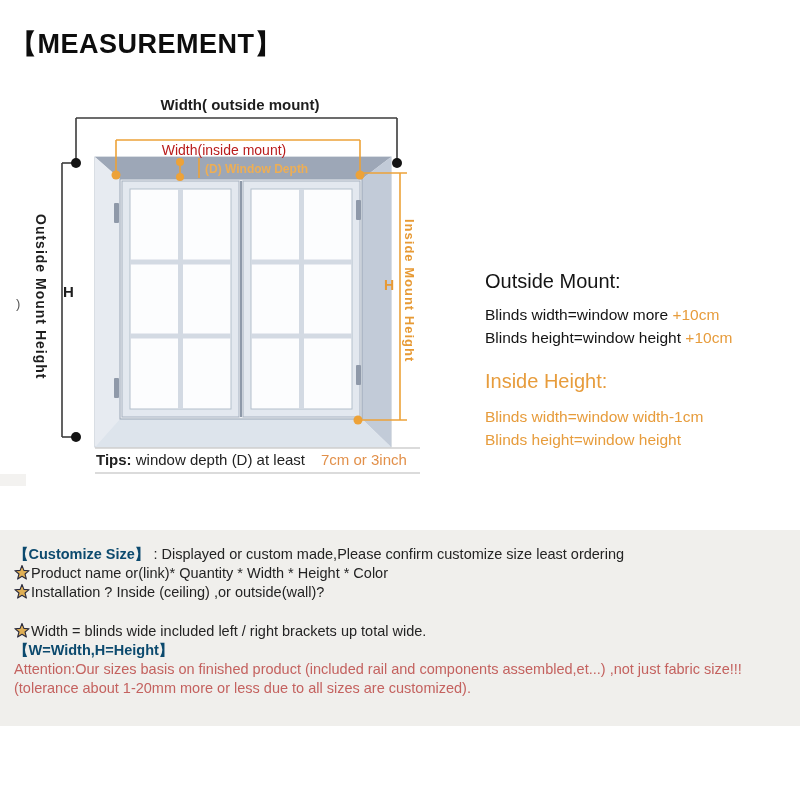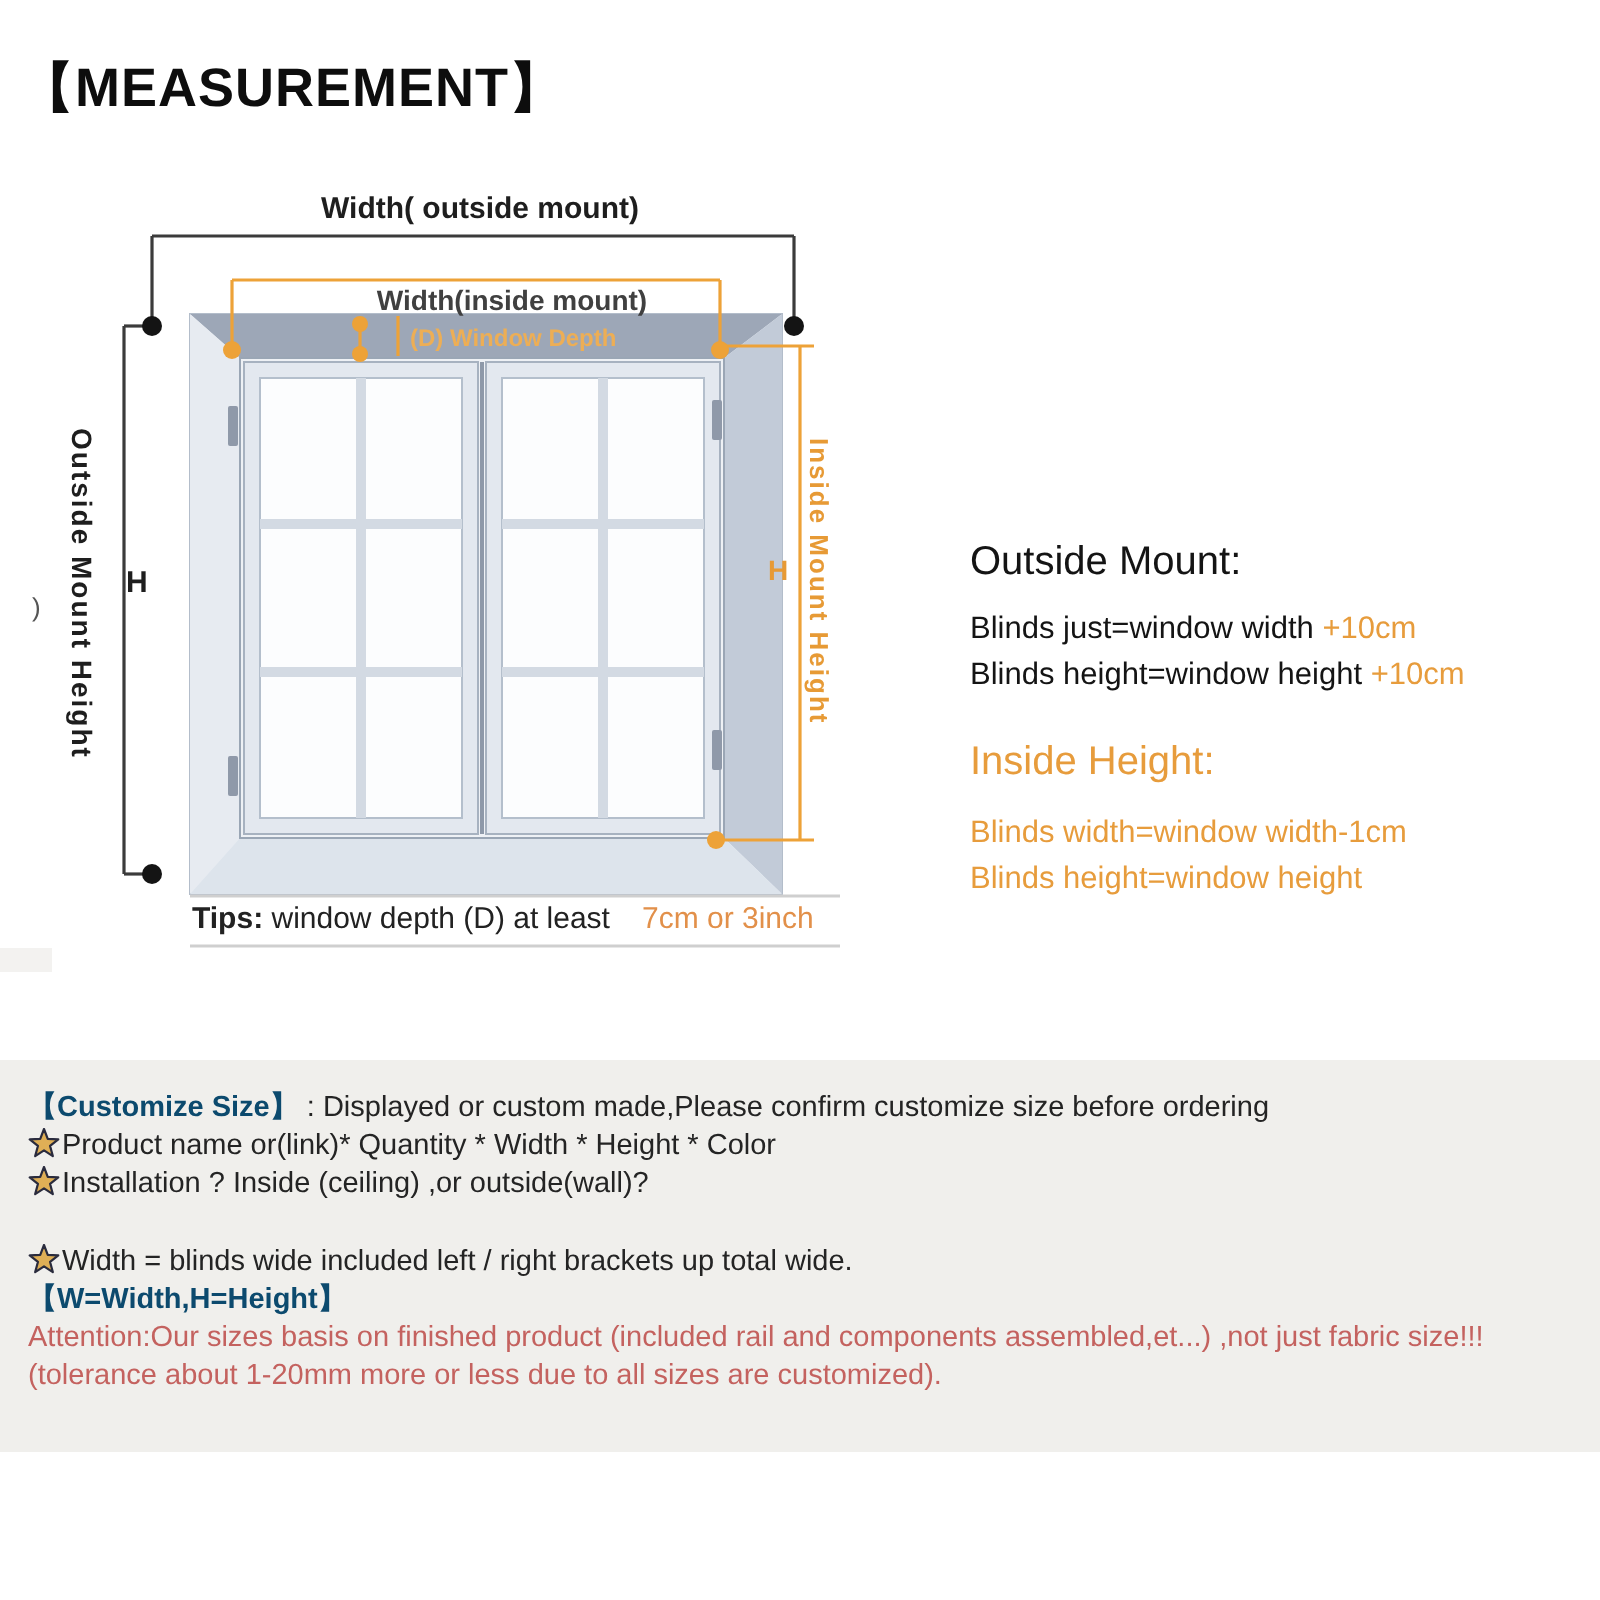--- a/index.html
+++ b/index.html
@@ -4,21 +4,21 @@
 <style>
   * { margin:0; padding:0; box-sizing:border-box; }
   html,body { width:800px; height:800px; background:#ffffff; font-family:"Liberation Sans","DejaVu Sans",sans-serif; color:#1d1d1d; overflow:hidden; }
   #canvas { position:relative; width:744px; height:800px; }
   .abs { position:absolute; }
 
   .page-title { left:10px; top:26px; font-size:27px; font-weight:bold; color:#0d0d0d; letter-spacing:.5px; white-space:nowrap; }
 
   .lbl { white-space:nowrap; }
   .lbl-width-outside { left:120px; top:96px; width:240px; text-align:center; font-size:15px; font-weight:bold; color:#1e1e1e; }
-  .lbl-width-inside { left:136px; top:142px; width:240px; text-align:center; font-size:14px; font-weight:bold; color:#404040; }
+  .lbl-width-inside { left:104px; top:142px; width:240px; text-align:center; font-size:14px; font-weight:normal; color:#b91c1c; }
   .lbl-depth { left:205px; top:162px; font-size:12px; font-weight:bold; color:#EDAE55; }
   .vtext { writing-mode:vertical-rl; text-orientation:mixed; font-weight:bold; letter-spacing:1px; }
   .lbl-outside-height { left:33px; top:214px; height:170px; font-size:14px; color:#1e1e1e; }
   .lbl-inside-height { left:402px; top:219px; height:150px; font-size:13px; color:#E79A35; }
   .lbl-h-left { left:63px; top:283px; font-size:15px; font-weight:bold; color:#1e1e1e; }
   .lbl-h-right { left:384px; top:277px; font-size:14px; font-weight:bold; color:#E79A35; }
   .lbl-artifact { left:16px; top:296px; font-size:13px; color:#555; }
 
   .tips { left:96px; top:451px; width:330px; font-size:15px; color:#222; white-space:nowrap; }
   .tips .tips-prefix { font-weight:bold; }
@@ -119,29 +119,29 @@
   <div class="abs lbl lbl-h-left">H</div>
   <div class="abs lbl lbl-h-right">H</div>
   <div class="abs lbl lbl-artifact">)</div>
 
   <div class="abs tips">
     <span class="tips-prefix">Tips:</span><span> window depth (D) at least</span><span class="tips-value">7cm  or 3inch</span>
   </div>
 
   <div class="abs mount-info">
     <div class="mount-title">Outside Mount:</div>
-    <div class="mount-line"><span>Blinds just=window width</span><span class="hl"> +10cm</span></div>
+    <div class="mount-line"><span>Blinds width=window more</span><span class="hl"> +10cm</span></div>
     <div class="mount-line"><span>Blinds height=window height</span><span class="hl"> +10cm</span></div>
     <div class="mount-title inside">Inside Height:</div>
     <div class="mount-line inside">Blinds width=window width-1cm</div>
     <div class="mount-line inside">Blinds height=window height</div>
   </div>
 
   <div class="abs notes-panel">
-    <div class="note-row"><b>【Customize Size】</b><span> : Displayed or custom made,Please confirm customize size before ordering</span></div>
+    <div class="note-row"><b>【Customize Size】</b><span> : Displayed or custom made,Please confirm customize size least ordering</span></div>
     <div class="note-row"><svg class="star" width="16" height="15" viewBox="0 0 16 15">
           <polygon points="8,0.5 9.88,5.41 15.13,5.68 11.04,8.99 12.41,14.07 8,11.2 3.59,14.07 4.96,8.99 0.87,5.68 6.12,5.41" fill="#DFAF56" stroke="#2a2b3d" stroke-width="1.1" stroke-linejoin="round"></polygon>
         </svg><span>Product name or(link)* Quantity * Width * Height * Color</span></div>
     <div class="note-row"><svg class="star" width="16" height="15" viewBox="0 0 16 15">
           <polygon points="8,0.5 9.88,5.41 15.13,5.68 11.04,8.99 12.41,14.07 8,11.2 3.59,14.07 4.96,8.99 0.87,5.68 6.12,5.41" fill="#DFAF56" stroke="#2a2b3d" stroke-width="1.1" stroke-linejoin="round"></polygon>
         </svg><span>Installation ? Inside (ceiling) ,or outside(wall)?</span></div>
     <div class="spacer"></div>
     <div class="note-row"><svg class="star" width="16" height="15" viewBox="0 0 16 15">
           <polygon points="8,0.5 9.88,5.41 15.13,5.68 11.04,8.99 12.41,14.07 8,11.2 3.59,14.07 4.96,8.99 0.87,5.68 6.12,5.41" fill="#DFAF56" stroke="#2a2b3d" stroke-width="1.1" stroke-linejoin="round"></polygon>
         </svg><span>Width = blinds wide included left / right brackets up total wide.</span></div>

